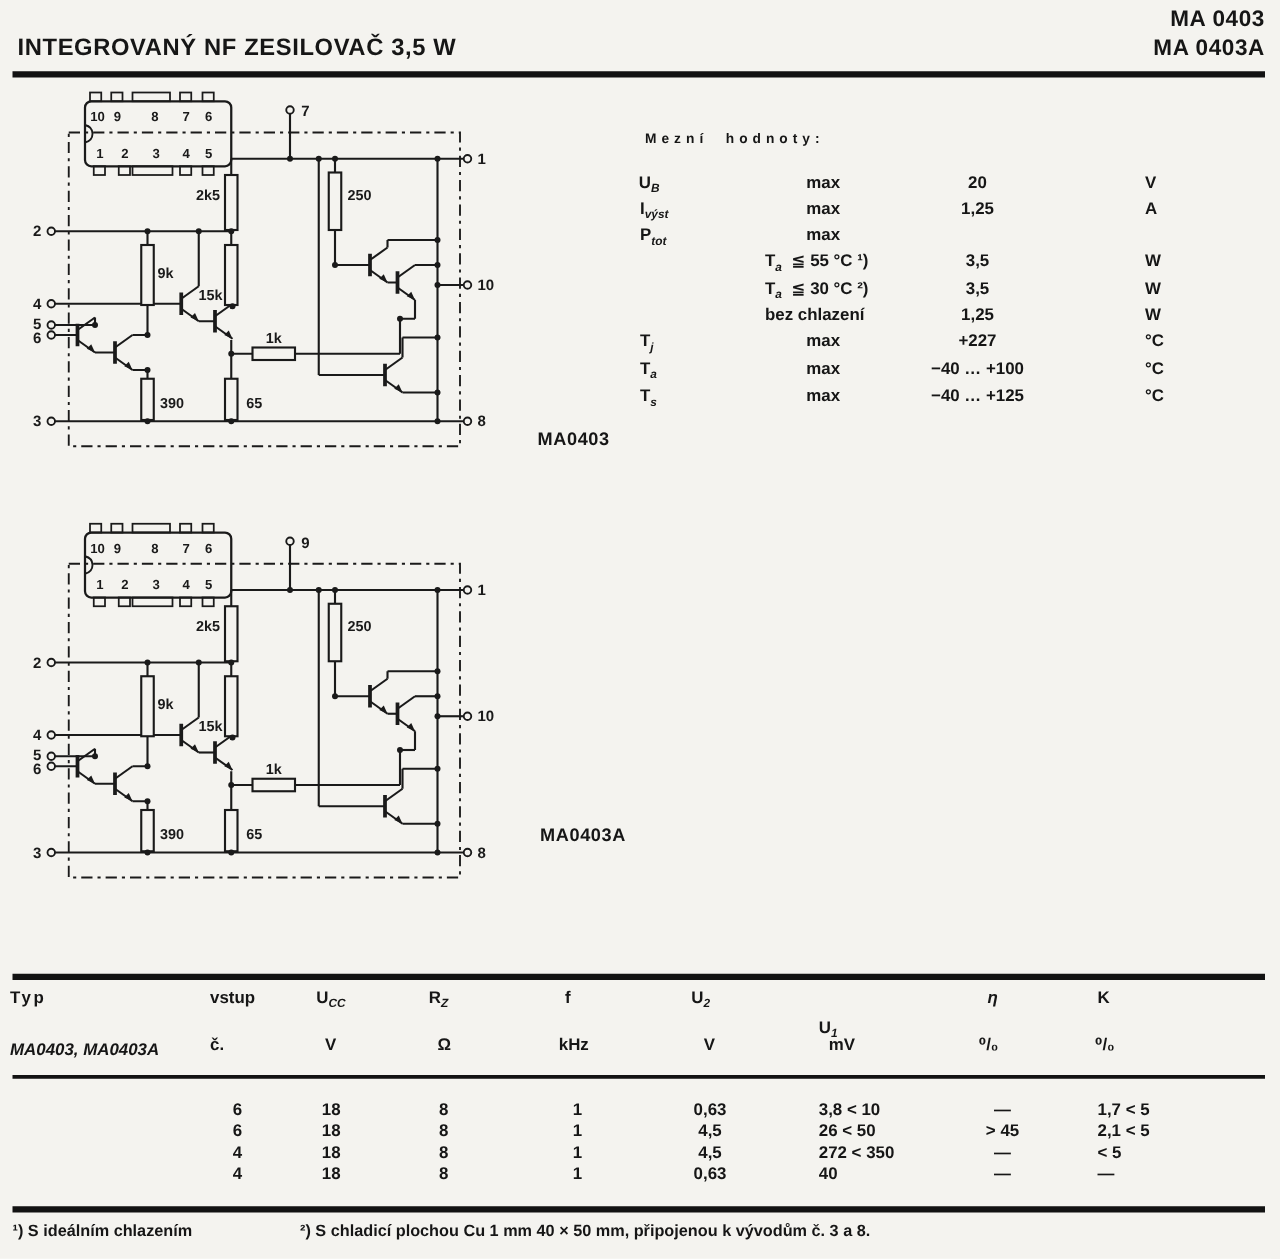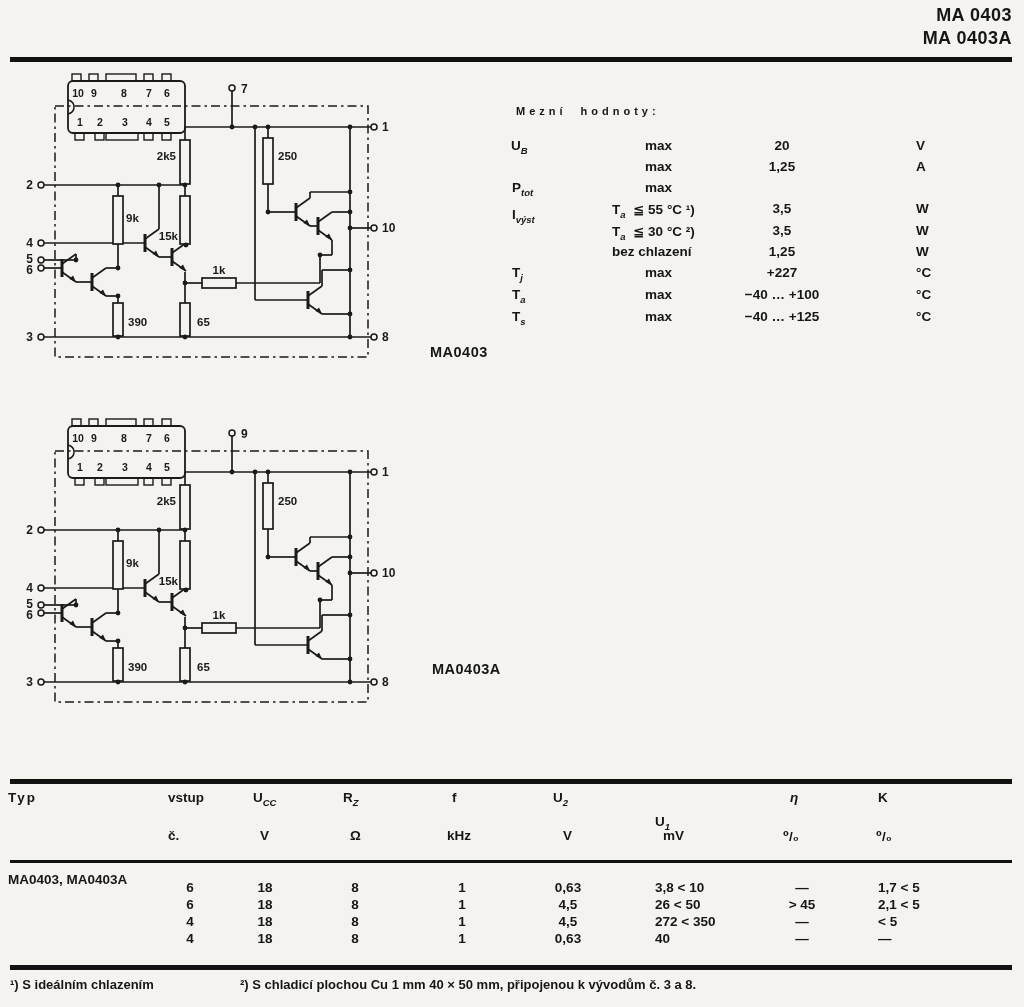--- a/index.html
+++ b/index.html
@@ -23,20 +23,21 @@
   .circuit-label{font-size:14.5px; letter-spacing:0.5px;}
   .fn{font-size:13px;}
   .it{font-style:italic;}
   svg text{font-family:"Liberation Sans","DejaVu Sans",sans-serif; font-weight:bold; fill:#1a1a1a;}
 </style>
 </head>
 <body>
 
 <div class="page">
 
+  <div class="abs title" style="left:14px; top:28px;">INTEGROVANÝ NF ZESILOVAČ 3,5 W</div>
   <div class="abs partnums" style="right:12px; top:4px;margin-left:43px;">
     <div>MA 0403</div>
     <div>MA 0403A</div>
   </div>
   <div class="rule thick" style="top:57px;"></div>
 
   <svg id="cir0" class="abs" style="left:20px; top:60px;" width="420" height="310" viewBox="20 60 420 310">
       <rect x="55" y="106" width="313" height="251" fill="none" stroke="#1a1a1a" stroke-width="1.5" stroke-dasharray="9 4 2.5 4"></rect>
       <rect x="72" y="74" width="9" height="7" fill="#f4f3ef" stroke="#1a1a1a" stroke-width="1.4"></rect>
       <rect x="89" y="74" width="9" height="7" fill="#f4f3ef" stroke="#1a1a1a" stroke-width="1.4"></rect>
@@ -331,31 +332,31 @@
       <text x="33" y="341" text-anchor="end" font-size="12">3</text>
     </svg>
   <div class="abs circuit-label" style="left:432px; top:661px;">MA0403A</div>
 
   <div class="abs limits-title" style="left:516px; top:105px;">Mezní hodnoty:</div>
   <div id="limits"></div>
 
   <div class="rule thick" style="top:779px;"></div>
   <div id="thead"></div>
   <div class="rule mid" style="top:860px;"></div>
-  <div class="abs cell" style="left:8px; top:872px;">MA0403, MA0403A</div>
+  <div class="abs cell" style="left:8px; top:832px;font-style:italic;">MA0403, MA0403A</div>
   <div id="tbody"></div>
   <div class="rule thick" style="top:965px;"></div>
 
   <div class="abs fn" style="left:10px; top:977px;">¹) S ideálním chlazením</div>
   <div class="abs fn" style="left:240px; top:977px;">²) S chladicí plochou Cu 1 mm 40 × 50 mm, připojenou k vývodům č. 3 a 8.</div>
 <span class="abs lim" style="left:511px; top:138px;">U<sub>B</sub></span>
     <span class="abs lim" style="left:645px; top:138px;">max</span>
     <span class="abs lim" style="left:702px; top:138px; width:160px; text-align:center;">20</span>
     <span class="abs lim" style="left:916px; top:138px;">V</span>
-    <span class="abs lim" style="left:512px; top:159px;margin-top:48px;">I<sub>výst</sub></span>
+    <span class="abs lim" style="left:512px; top:159px;">I<sub>výst</sub></span>
     <span class="abs lim" style="left:645px; top:159px;">max</span>
     <span class="abs lim" style="left:702px; top:159px; width:160px; text-align:center;">1,25</span>
     <span class="abs lim" style="left:916px; top:159px;">A</span>
     <span class="abs lim" style="left:512px; top:180px;">P<sub>tot</sub></span>
     <span class="abs lim" style="left:645px; top:180px;">max</span>
     <span class="abs lim" style="left:612px; top:201px;">T<sub>a</sub>&nbsp; ≦ 55 °C ¹)</span>
     <span class="abs lim" style="left:702px; top:201px; width:160px; text-align:center;">3,5</span>
     <span class="abs lim" style="left:916px; top:201px;">W</span>
     <span class="abs lim" style="left:612px; top:223px;">T<sub>a</sub>&nbsp; ≦ 30 °C ²)</span>
     <span class="abs lim" style="left:702px; top:223px; width:160px; text-align:center;">3,5</span>

